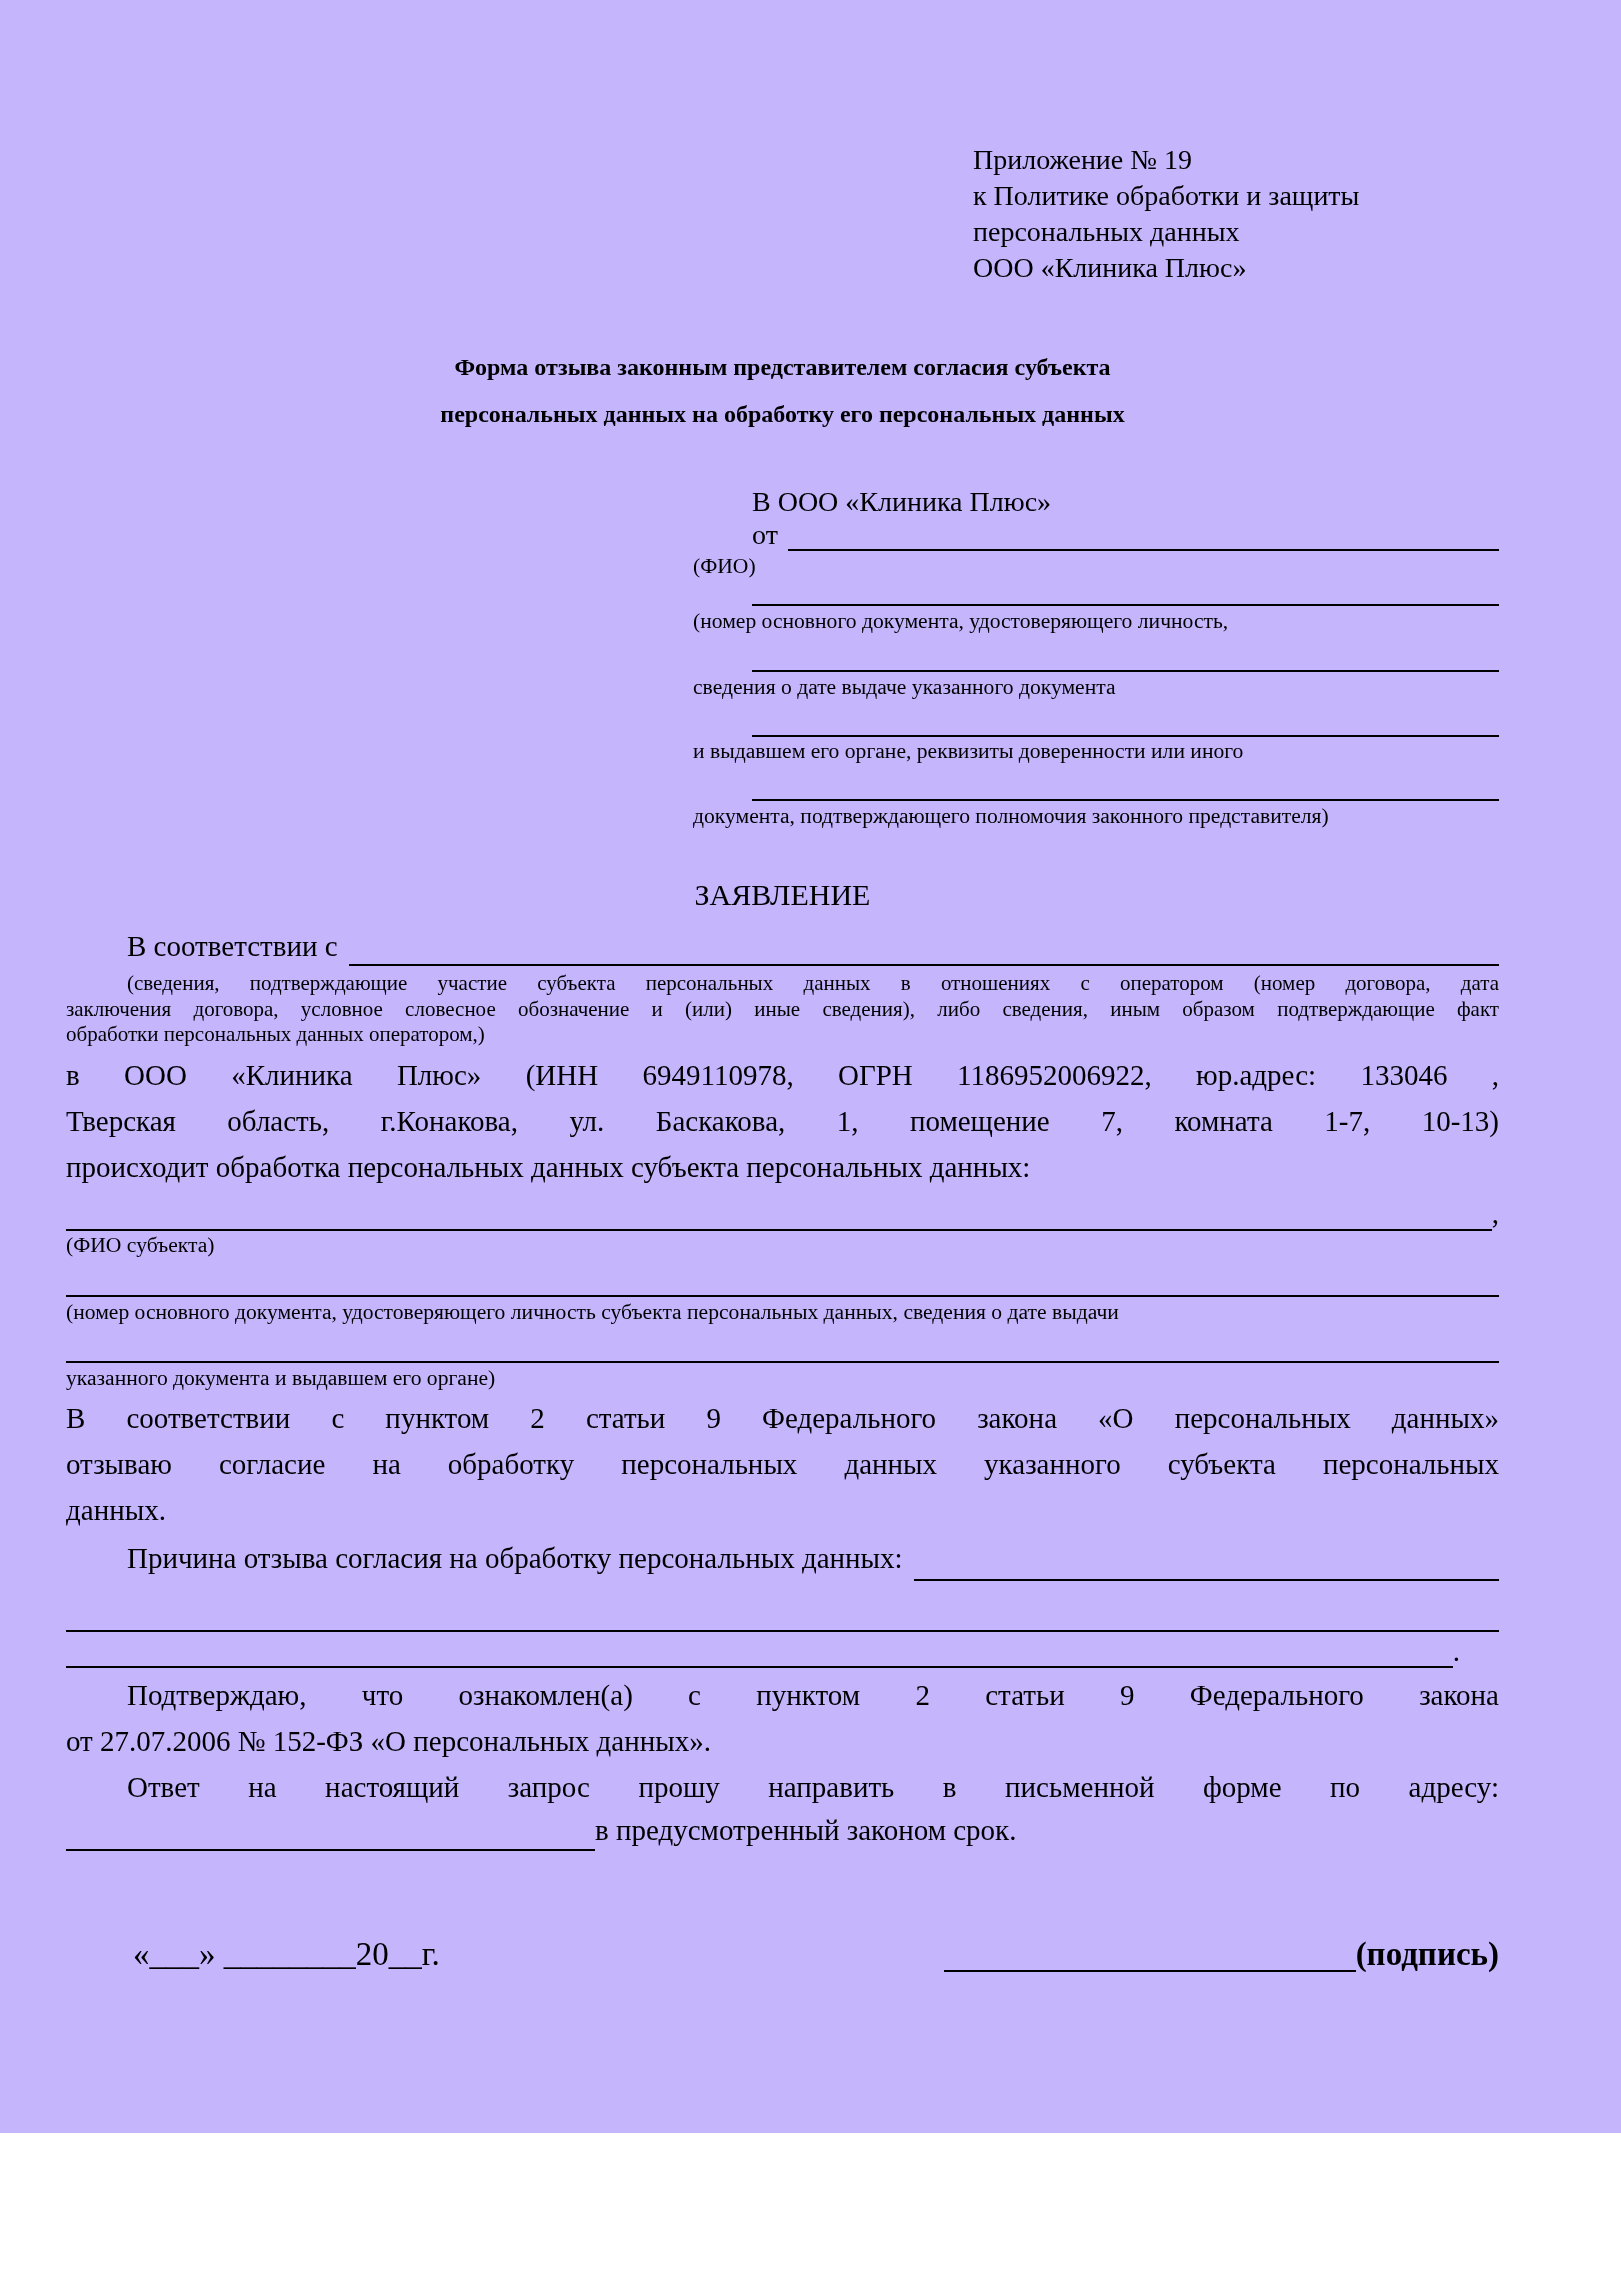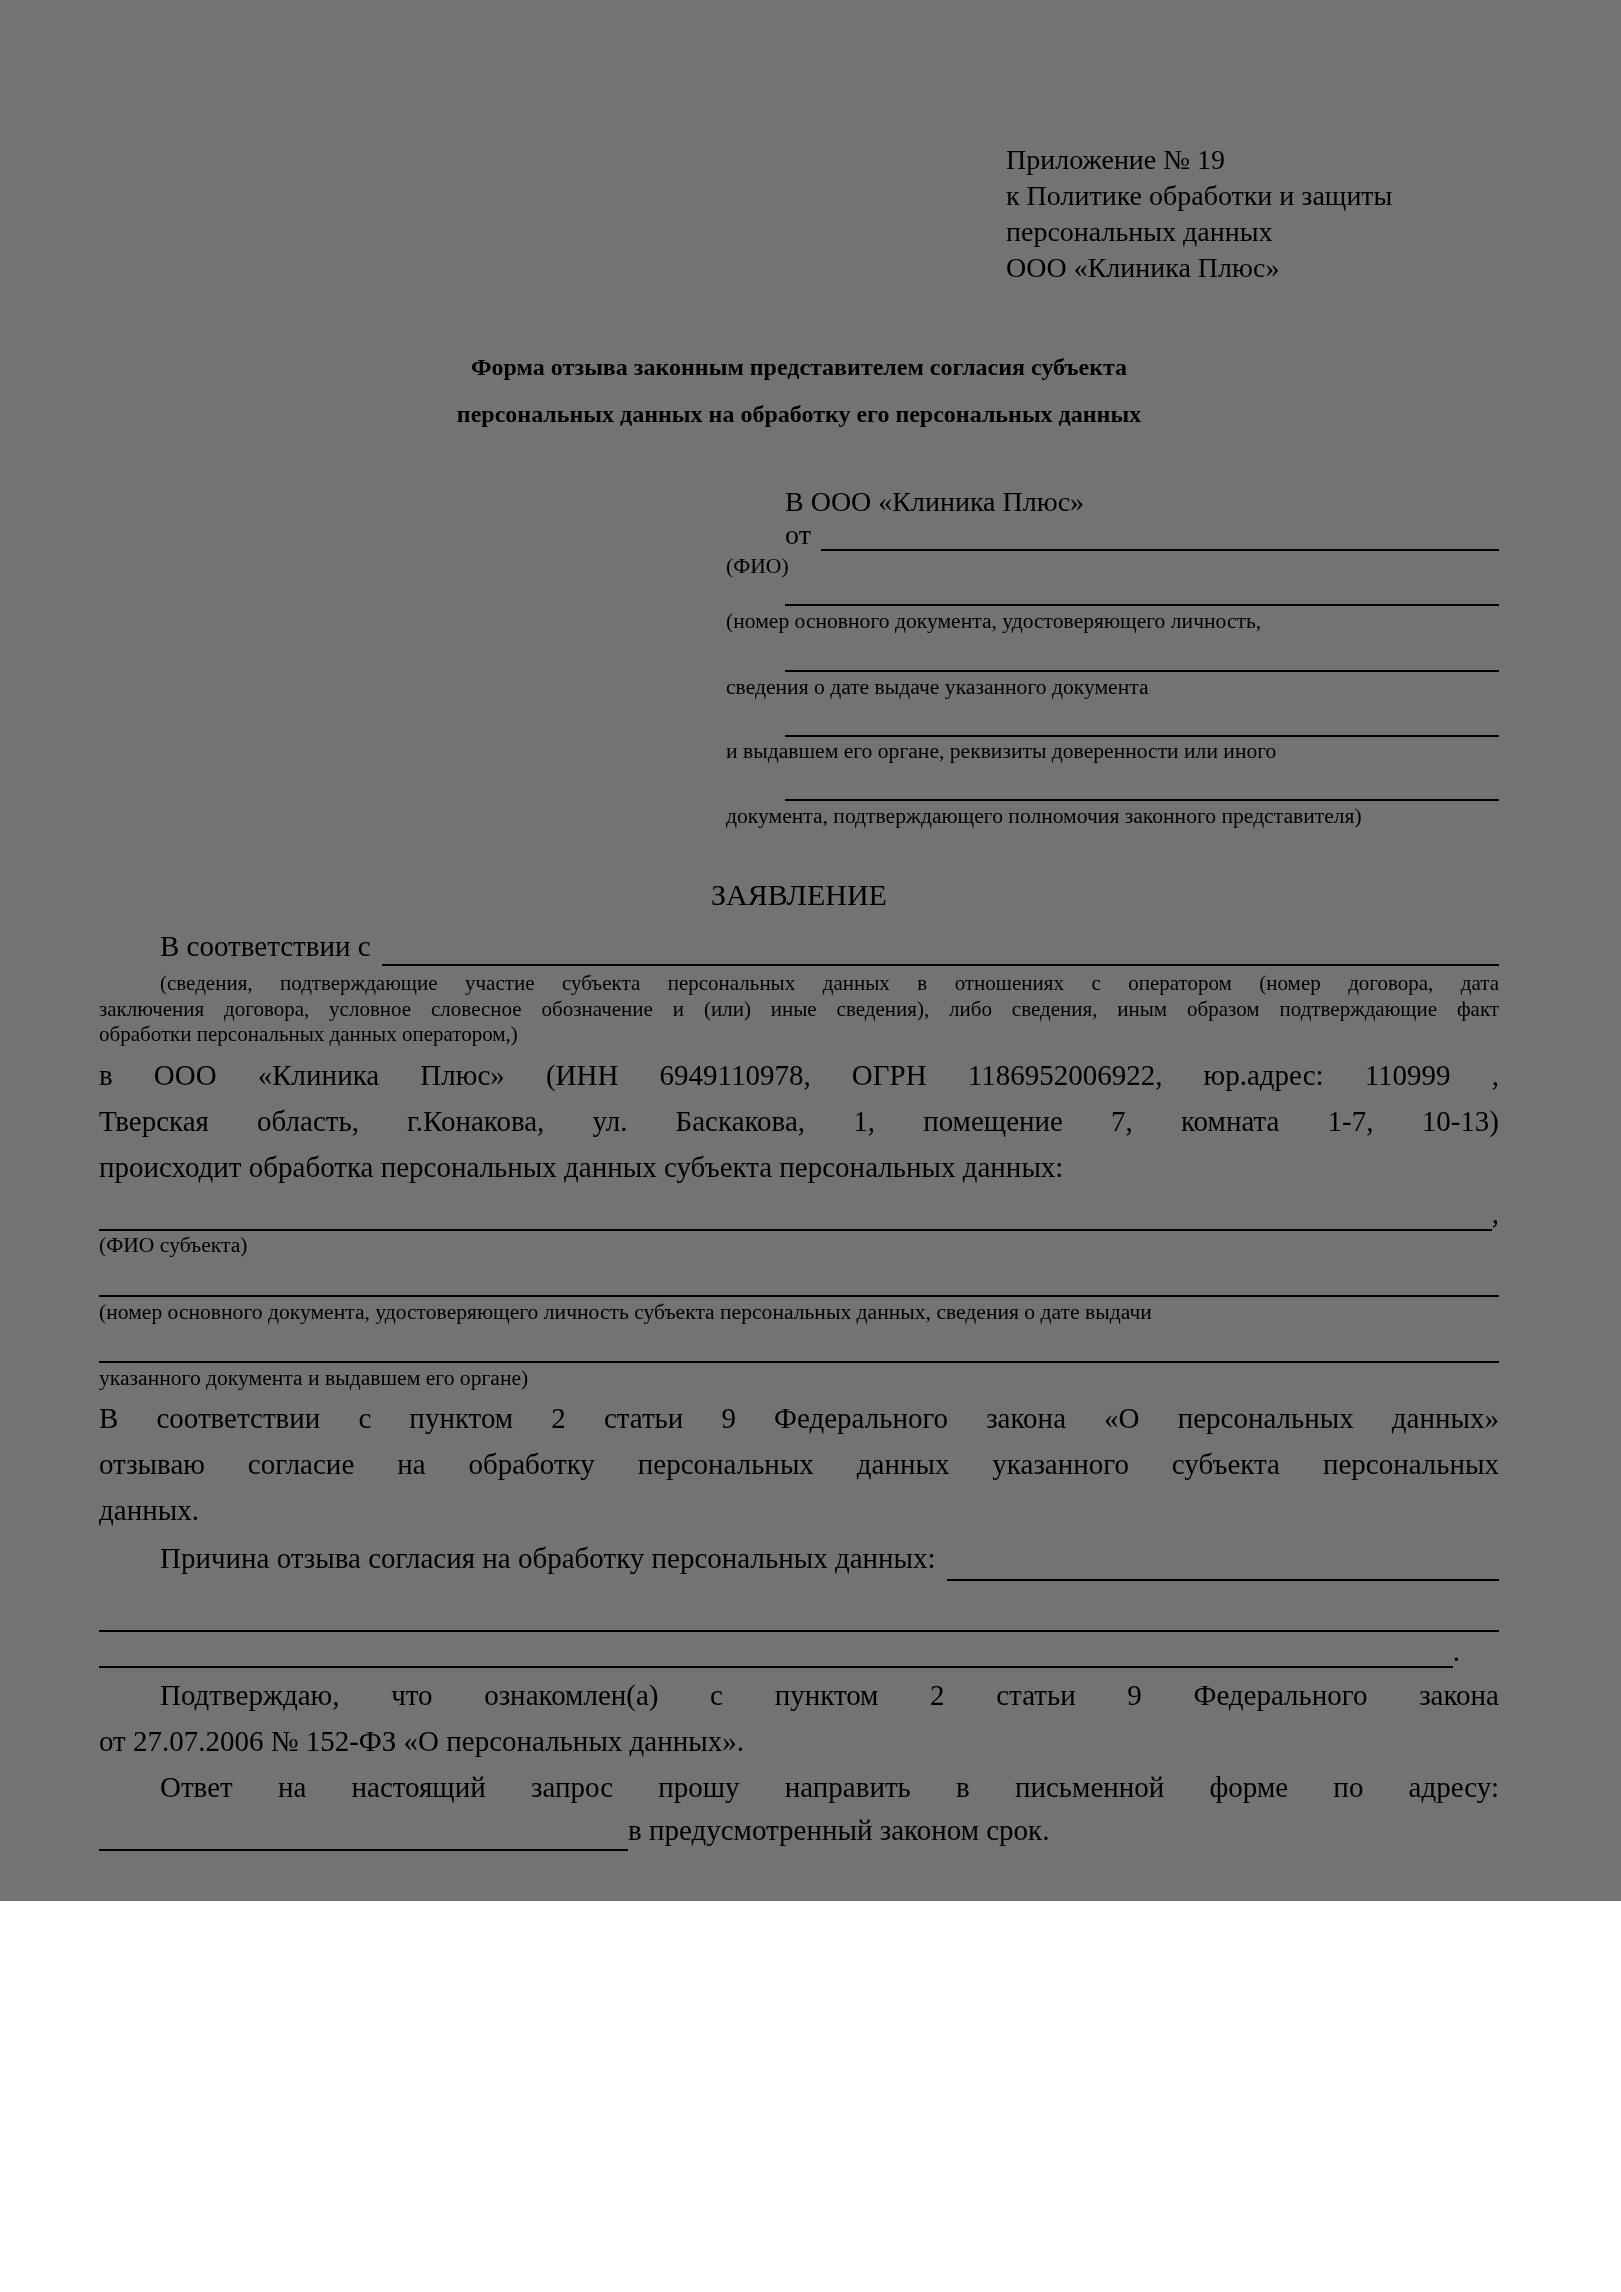--- a/index.html
+++ b/index.html
@@ -1,22 +1,22 @@
 <!DOCTYPE html>
 <html><head>
 <meta charset="utf-8">
 <style>
   * { box-sizing: border-box; }
   html,body { margin:0; padding:0; background:#ffffff; }
   .page {
     position:relative;
-    width:1621px; height:1901px;
-    background:#737373; color:#000000;
+    width:1621px; height:2133px;
+    background:#c4b5fd; color:#000000;
     font-family:"Liberation Serif","DejaVu Serif",serif;
-    padding:142px 122px 0 99px;
+    padding:142px 122px 0 66px;
     overflow:hidden;
   }
   .annex { margin-left:907px; font-size:28px; line-height:36px; }
   .title { margin-top:58px; text-align:center; font-weight:bold; font-size:24px; line-height:47px; }
   .addr { margin-left:686px; margin-top:47px; font-size:28px; }
   .addr-to { line-height:33px; }
   .flexline { display:flex; align-items:flex-end; }
   .from-row { line-height:33px; }
   .from-label { padding-right:9.8px; }
   .fill { flex:1 1 auto; border-bottom:2.9px solid #000; }
@@ -89,21 +89,21 @@
     <span class="fill"></span>
   </div>
 
   <div class="small">
     <div class="sp1 just">(сведения, подтверждающие участие субъекта персональных данных в отношениях с оператором (номер договора, дата</div>
     <div class="just">заключения договора, условное словесное обозначение и (или) иные сведения), либо сведения, иным образом подтверждающие факт</div>
     <div>обработки персональных данных оператором,)</div>
   </div>
 
   <div class="par op-par">
-    <div class="just">в ООО «Клиника Плюс» (ИНН 6949110978, ОГРН 1186952006922, юр.адрес: 110999 ,</div>
+    <div class="just">в ООО «Клиника Плюс» (ИНН 6949110978, ОГРН 1186952006922, юр.адрес: 133046 ,</div>
     <div class="just">Тверская область, г.Конакова, ул. Баскакова, 1, помещение 7, комната 1-7, 10-13)</div>
     <div>происходит обработка персональных данных субъекта персональных данных:</div>
   </div>
 
   <div class="flexline comma-row">
     <span class="fill"></span>
     <span>,</span>
   </div>
   <div class="cap">(ФИО субъекта)</div>
 

